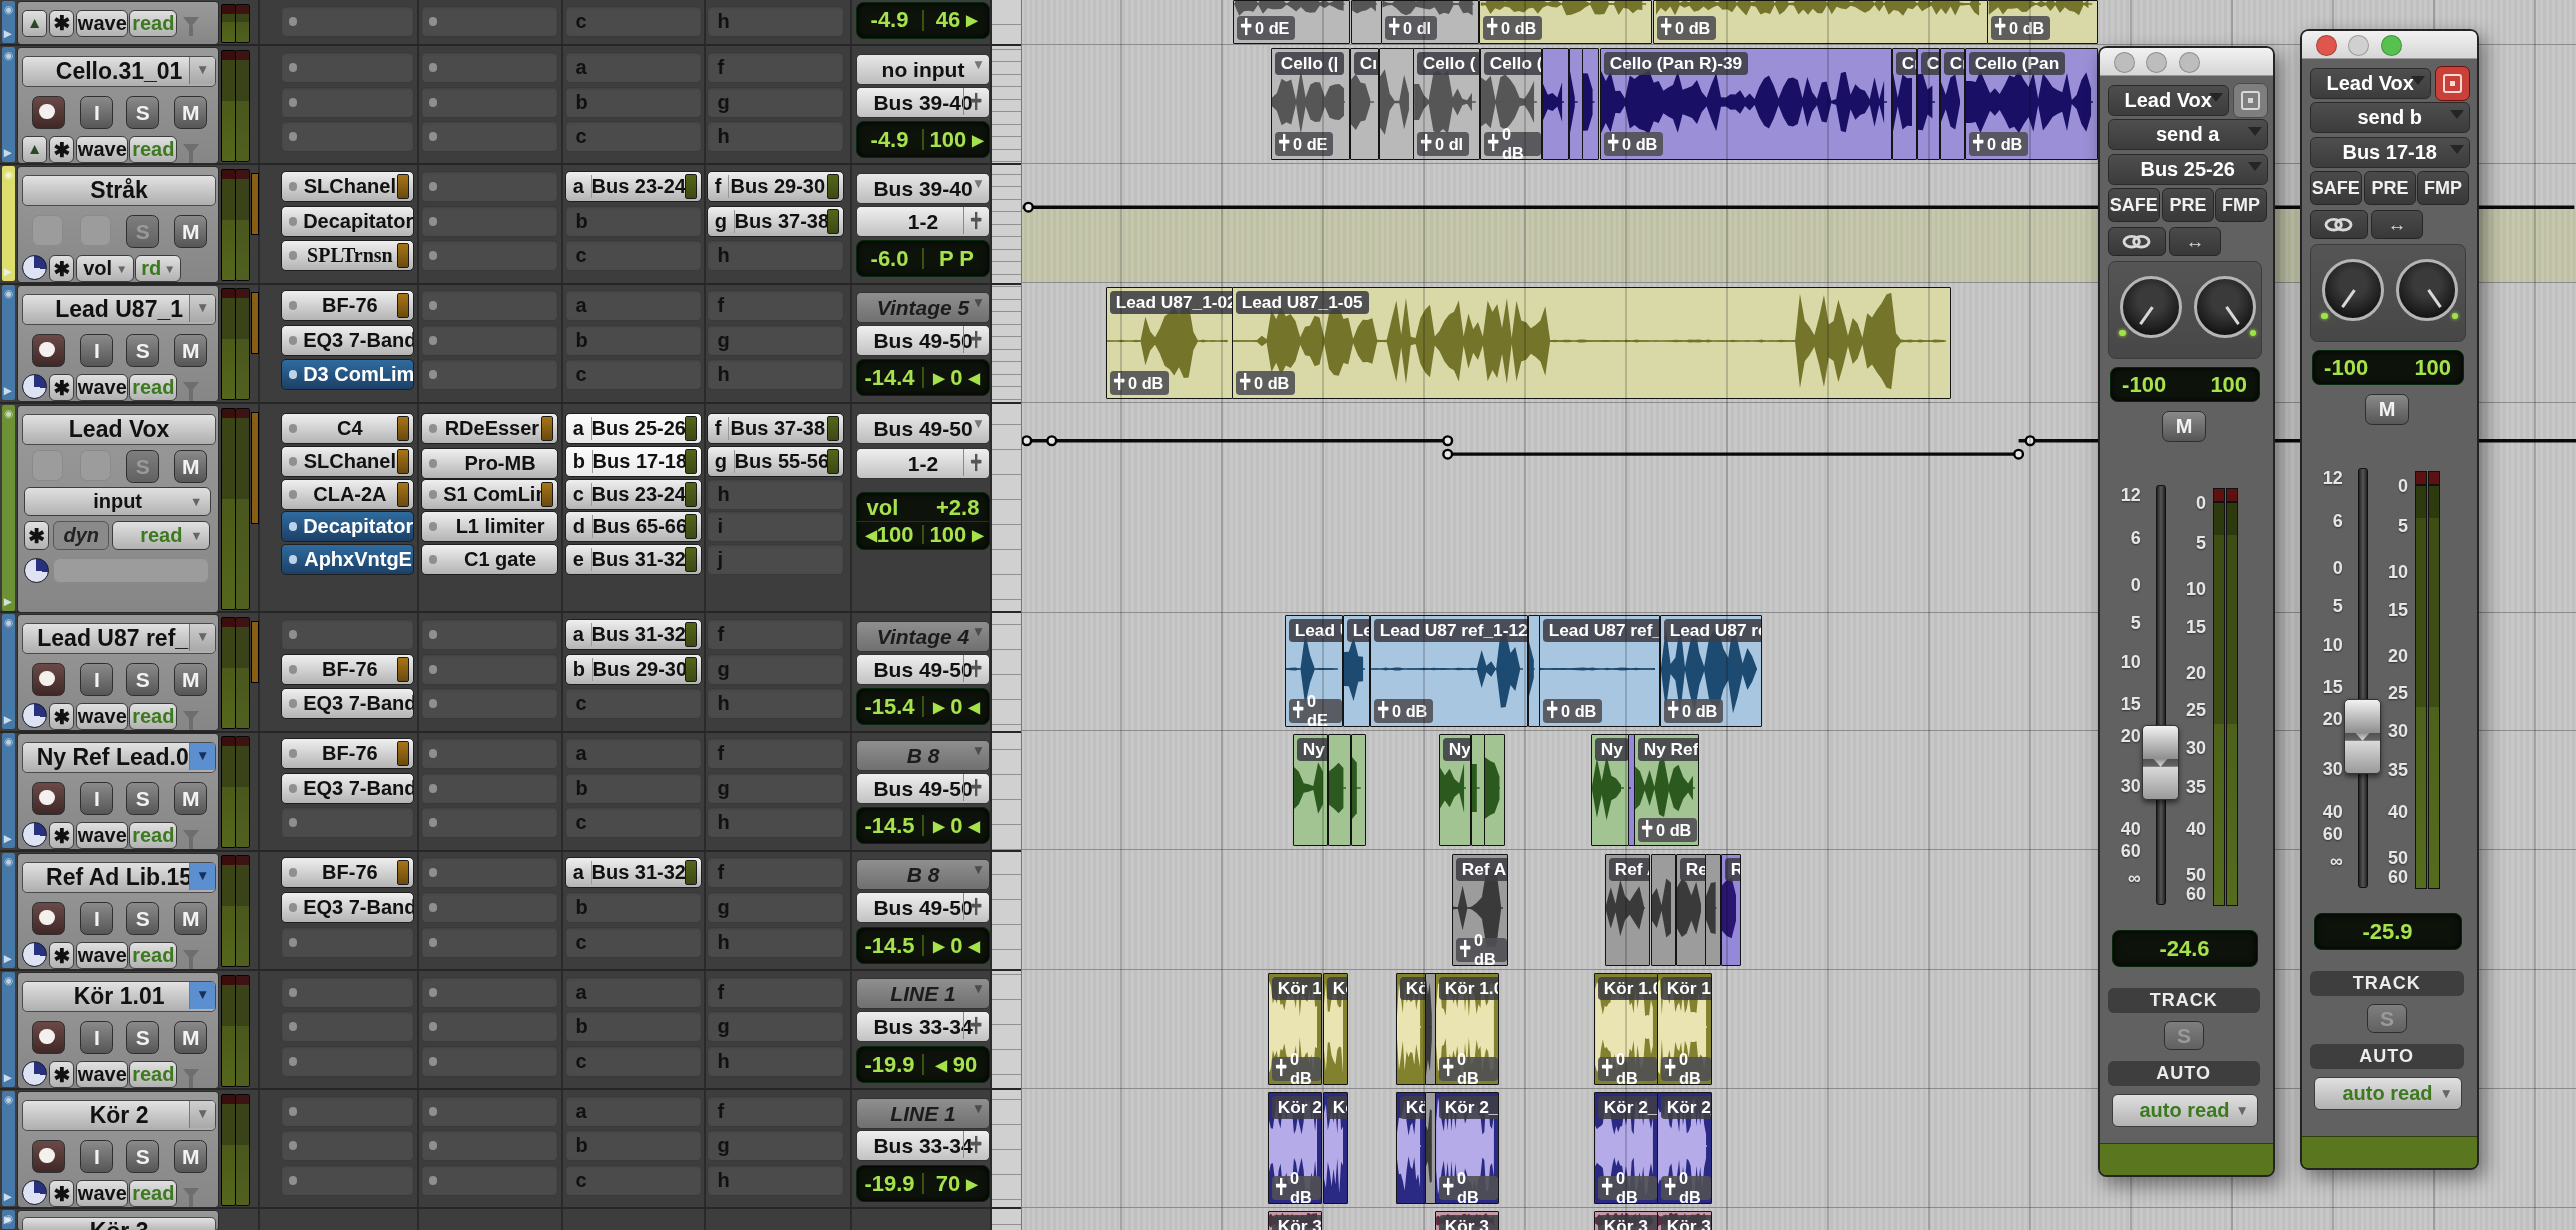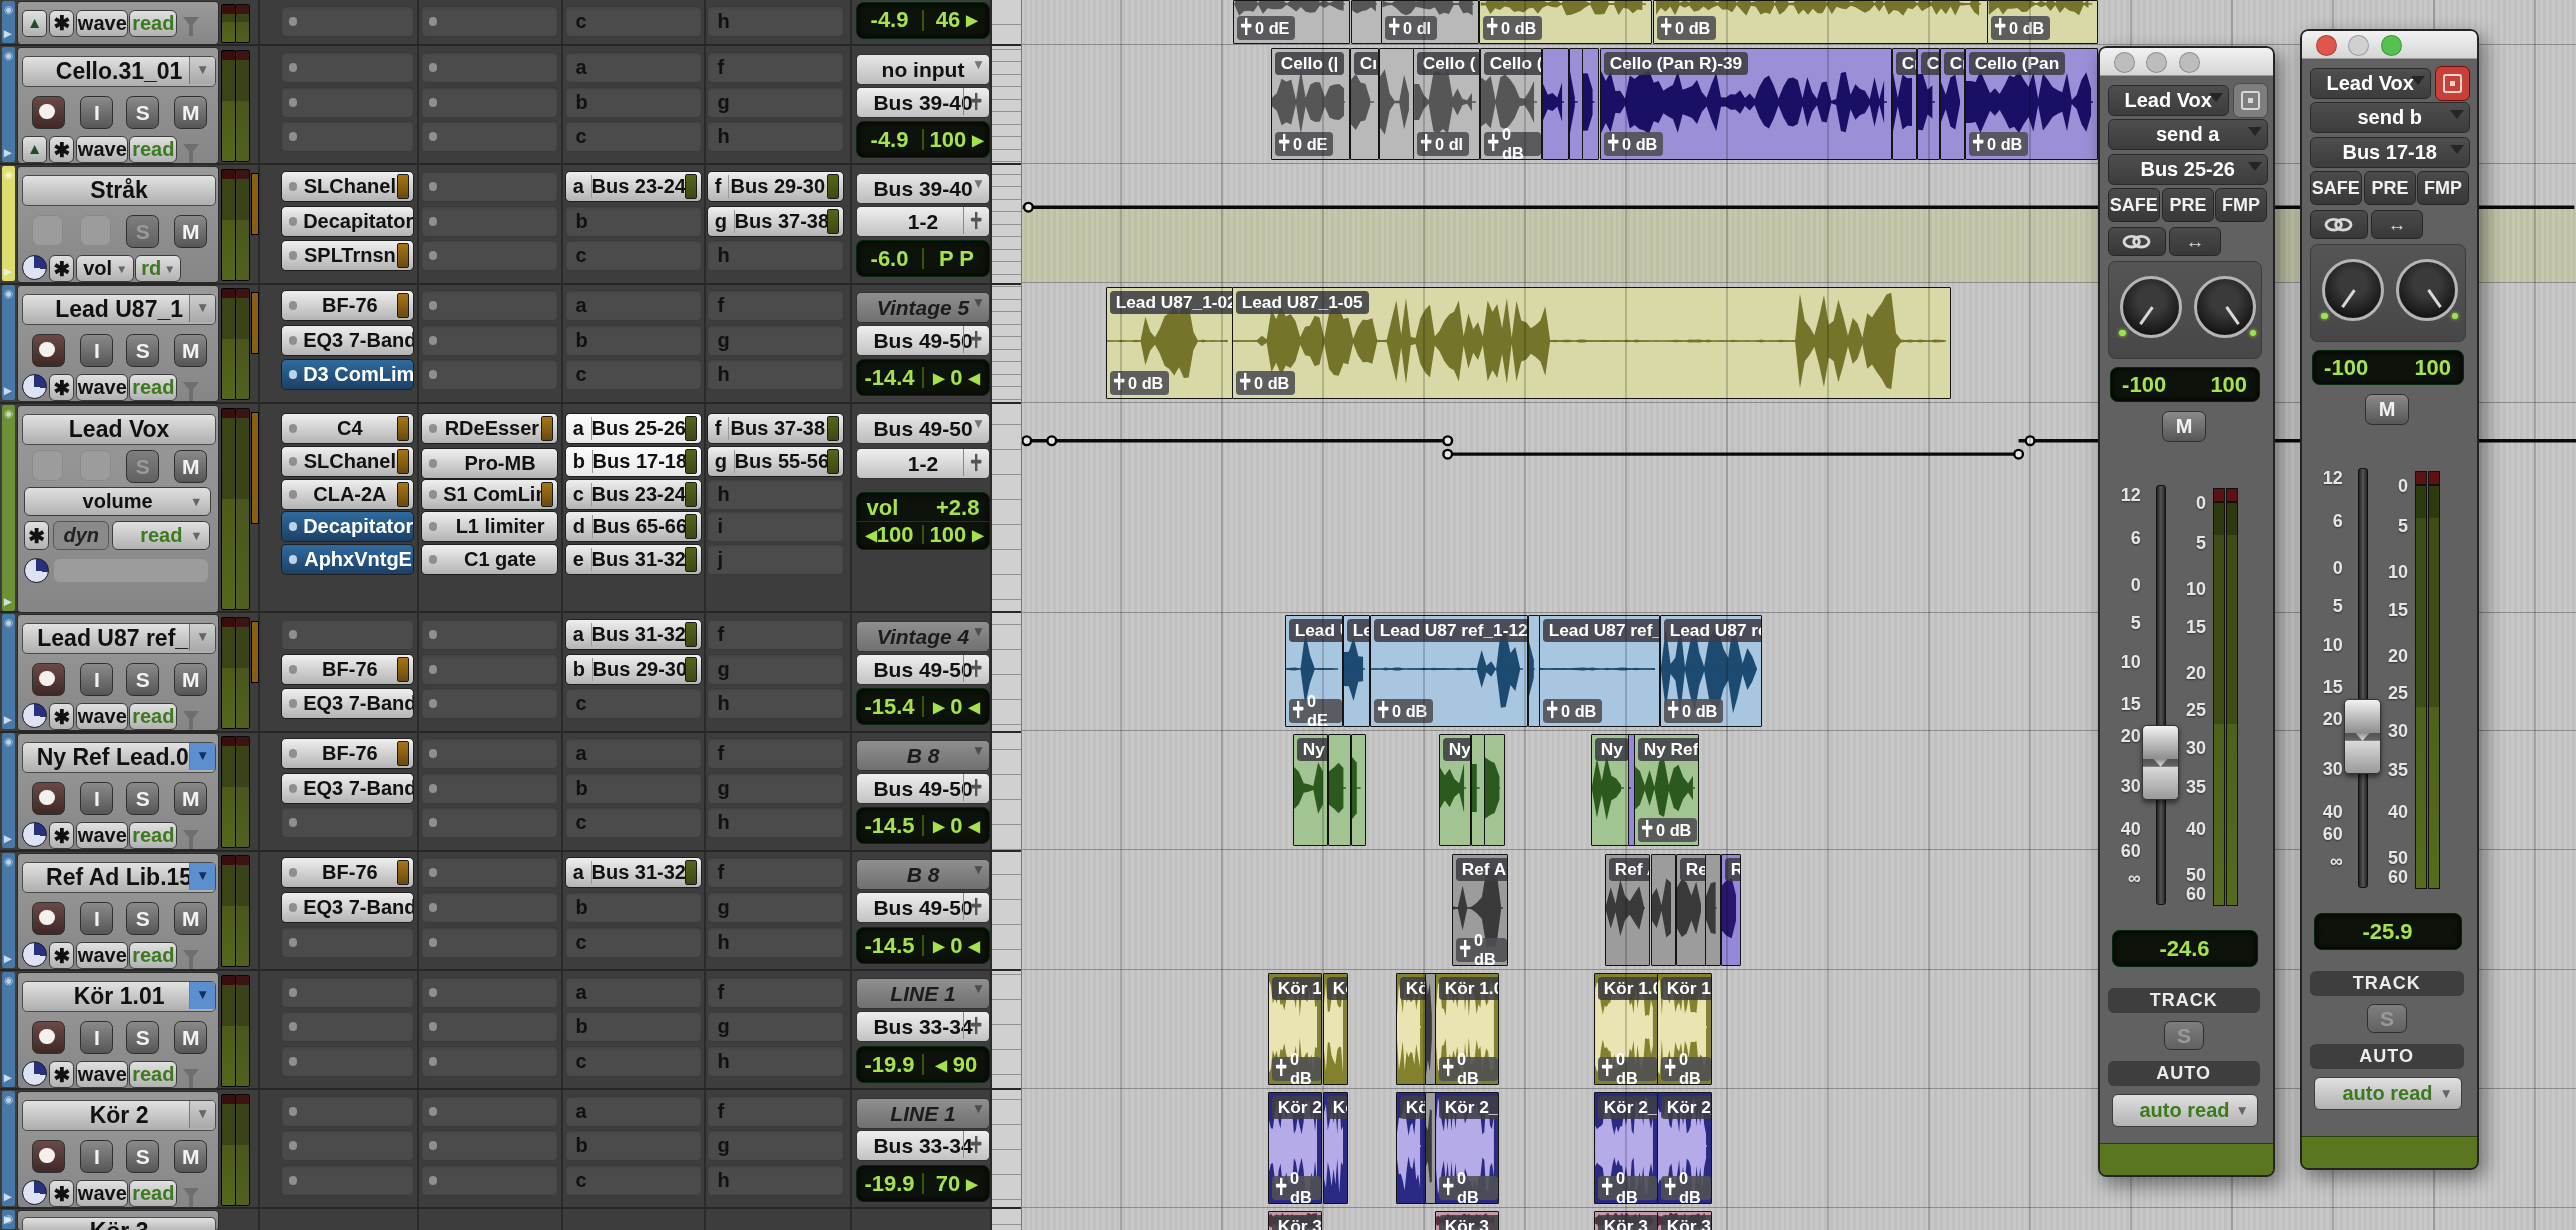--- a/index.html
+++ b/index.html
@@ -845,21 +845,21 @@
         <span class="dot"></span>
         <span style="flex: 1 1 0%; text-align: center; overflow: hidden; white-space: nowrap;">SLChanel</span>
         <span class="minimeter" style="background: linear-gradient(rgb(168, 117, 22), rgb(107, 74, 14));"></span>
       </div>
       <div class="insbtn" style="position: absolute; left: 281px; top: 206px; width: 131px; height: 29px;">
         <span class="dot"></span>
         <span style="flex: 1 1 0%; text-align: center; overflow: hidden; white-space: nowrap;">Decapitator</span>
       </div>
       <div class="insbtn" style="position: absolute; left: 281px; top: 240px; width: 131px; height: 29px;">
         <span class="dot"></span>
-        <span style="flex: 1 1 0%; text-align: center; overflow: hidden; white-space: nowrap;">SPLTrnsn</span>
+        <span style="flex: 1 1 0%; text-align: center; overflow: hidden; white-space: nowrap; font-family: Liberation Serif, serif;">SPLTrnsn</span>
         <span class="minimeter" style="background: linear-gradient(rgb(168, 117, 22), rgb(107, 74, 14));"></span>
       </div>
       <div class="slot" style="position: absolute; left: 421px; top: 171px; width: 135px; height: 29px; display: flex; align-items: center;">
         <span class="dot"></span>
       </div>
       <div class="slot" style="position: absolute; left: 421px; top: 206px; width: 135px; height: 29px; display: flex; align-items: center;">
         <span class="dot"></span>
       </div>
       <div class="slot" style="position: absolute; left: 421px; top: 240px; width: 135px; height: 29px; display: flex; align-items: center;">
         <span class="dot"></span>
@@ -999,21 +999,21 @@
         <div style="position:absolute;bottom:3.8px;left:1.9px;color:rgba(235,244,255,.8)">▶</div>
       </div>
       <div style="position: absolute; left: 0px; top: 611px; width: 1021px; height: 1.9px; background: rgb(38, 38, 38);"></div>
       <div class="ctrlblock" style="position: absolute; left: 17.3px; top: 405px; width: 200px; height: 206px;">
         <div class="namebar" style="position: absolute; left: 3.8px; top: 7.7px; width: 192px; height: 29px; line-height: 29px;"><span>Lead Vox</span></div>
         <div class="blank abs" style="position: absolute; left: 13.5px; top: 44px; width: 31px; height: 31px;"></div>
         <div class="blank abs" style="position: absolute; left: 62px; top: 44px; width: 31px; height: 31px;"></div>
         <div class="sqbtn dim" style="position: absolute; left: 108px; top: 44px; width: 31px; height: 31px;">S</div>
         <div class="sqbtn" style="position: absolute; left: 156px; top: 44px; width: 31px; height: 31px;">M</div>
         <div class="smallbtn" style="position: absolute; left: 5.8px; top: 81px; width: 185px; height: 27px;">
-          <span>volume</span>
+          <span>input</span>
           <span style="position:absolute;right:7.7px;color:#666;font-size:12.5px">▼</span>
         </div>
         <div class="smallbtn" style="position: absolute; left: 5.8px; top: 115px; width: 23px; height: 27px;">
           <span>✱</span>
         </div>
         <div style="position: absolute; left: 35px; top: 115px; width: 54px; height: 27px; background: rgb(138, 138, 138); border: 1px solid rgb(85, 85, 85); border-radius: 5.8px; color: rgb(34, 34, 34); font-weight: bold; font-style: italic; font-size: 20px; display: flex; align-items: center; justify-content: center;">dyn</div>
         <div class="smallbtn greentxt" style="position: absolute; left: 94px; top: 115px; width: 96px; height: 27px;">
           <span>read</span>
           <span style="position:absolute;right:6.7px;color:#666;font-size:12.5px">▼</span>
         </div>

